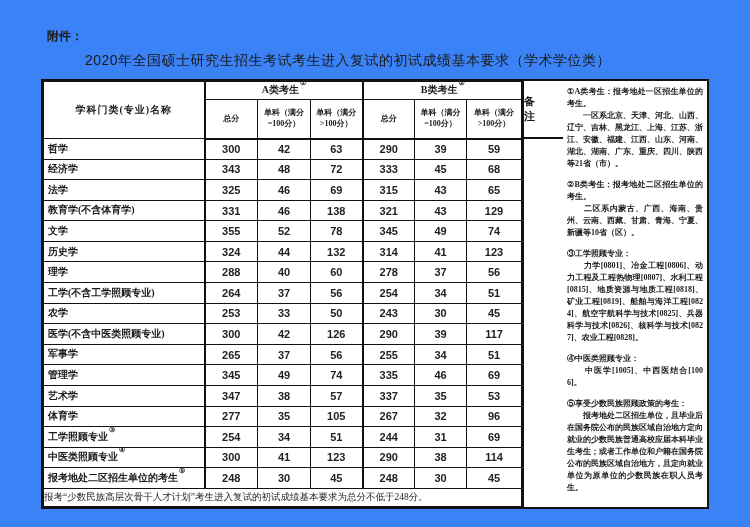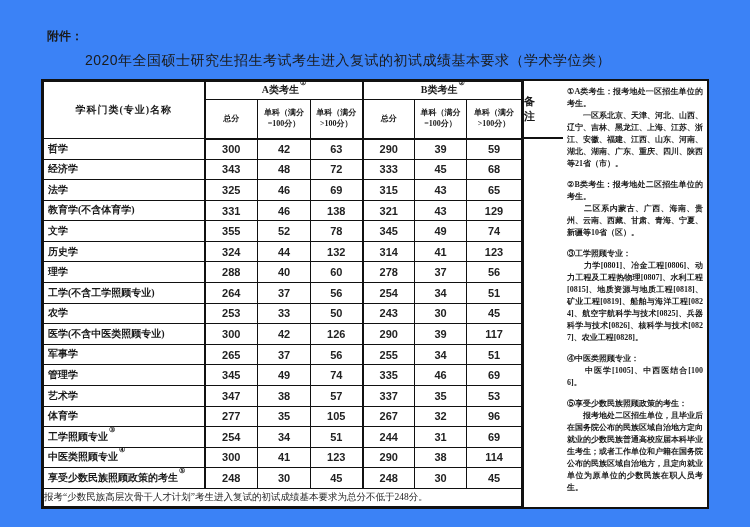--- a/index.html
+++ b/index.html
@@ -277,21 +277,21 @@
             <td class="row-label"><span>中医类照顾专业</span><sup class="circ">④</sup></td>
             <td class="score-cell thick-left">300</td>
             <td class="score-cell">41</td>
             <td class="score-cell">123</td>
             <td class="score-cell thick-left">290</td>
             <td class="score-cell">38</td>
             <td class="score-cell">114</td>
           </tr>
 
           <tr>
-            <td class="row-label"><span>享受少数民族照顾政策的考生</span><sup class="circ">⑤</sup></td>
+            <td class="row-label"><span>报考地处二区招生单位的考生</span><sup class="circ">⑤</sup></td>
             <td class="score-cell thick-left">248</td>
             <td class="score-cell">30</td>
             <td class="score-cell">45</td>
             <td class="score-cell thick-left">248</td>
             <td class="score-cell">30</td>
             <td class="score-cell">45</td>
           </tr>
         </tbody>
       <tfoot>
         <tr>

